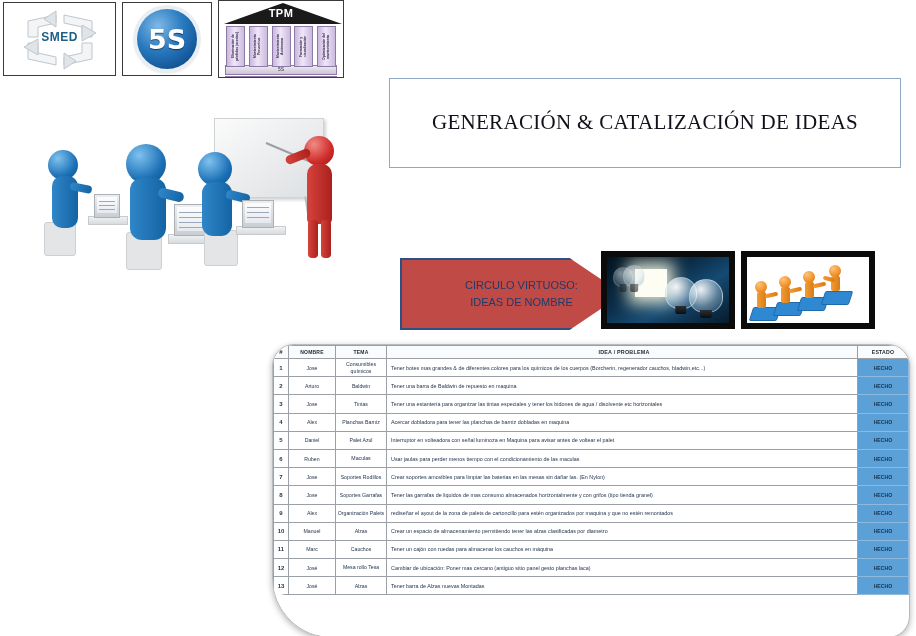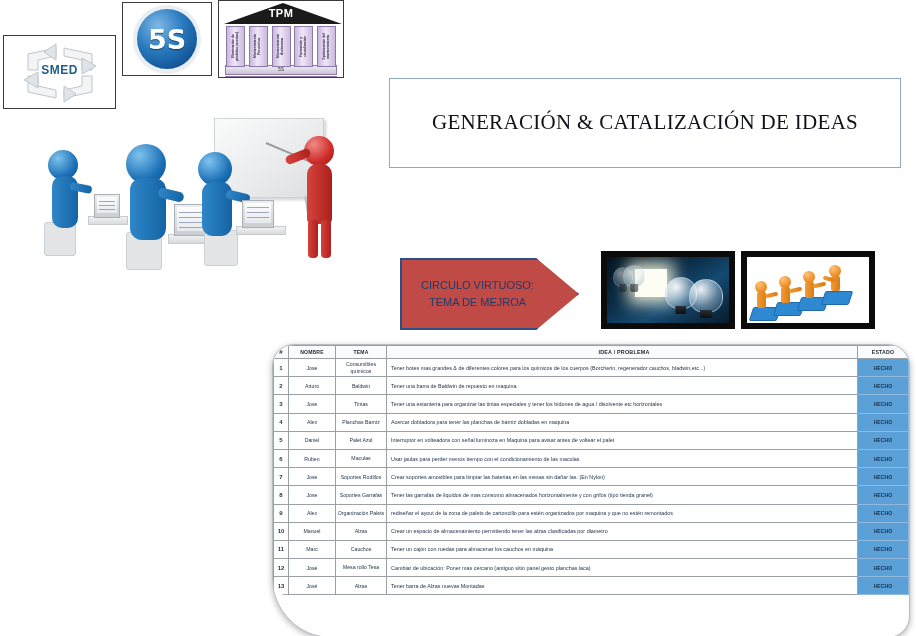--- a/index.html
+++ b/index.html
@@ -4,21 +4,21 @@
 <style>
   html,body{margin:0;padding:0;}
   body{
     width:916px;height:636px;background:#ffffff;overflow:hidden;position:relative;
     font-family:"Liberation Sans", sans-serif;
   }
   .stage{position:absolute;left:0;top:0;width:916px;height:636px;}
 
   
   .logo-box{position:absolute;border:1px solid #3a3a3a;background:#fff;box-sizing:border-box;overflow:hidden;}
-  #logo-smed{left:3px;top:2px;width:113px;height:74px;margin-top:33px;}
+  #logo-smed{left:3px;top:2px;width:113px;height:74px;}
   #logo-5s{left:122px;top:2px;width:90px;height:74px;}
   #logo-tpm{left:218px;top:0px;width:126px;height:78px;}
 
   
   .smed-wrap{position:absolute;inset:0;}
   .smed-label{position:absolute;left:0;right:0;top:27px;text-align:center;
     font-size:12px;font-weight:bold;color:#1d5f86;letter-spacing:.5px;}
 
   
   .fives{position:absolute;left:50%;top:50%;transform:translate(-50%,-50%);
@@ -76,21 +76,21 @@
   .desk{position:absolute;background:linear-gradient(to bottom,#f0f2f3,#d8dbde);border:1px solid #c8cbce;}
   .laptop{position:absolute;background:linear-gradient(to bottom,#eceff1,#c9ced3);border:1px solid #aab0b6;}
   .laptop .scr{position:absolute;left:2px;top:2px;right:2px;bottom:4px;
     background:linear-gradient(to bottom,#fdfdfd,#e6e9ee);}
   .laptop .scr i{position:absolute;left:2px;right:2px;height:1px;background:#9aa7be;display:block;}
 
   
   #arrow-callout{position:absolute;left:400px;top:258px;width:175px;height:68px;
     background:#bf4a46;border:2px solid #2d4f86;
     clip-path:polygon(0 0, 76% 0, 100% 50%, 76% 100%, 0 100%);
-    display:flex;flex-direction:column;align-items:center;justify-content:center;}
+    display:flex;flex-direction:column;align-items:center;justify-content:center;padding-left:44px;}
   #arrow-callout .ln{font-size:11px;color:#1f3b6b;line-height:1.55;
     text-align:center;margin-right:24px;white-space:nowrap;}
 
   
   .photo{position:absolute;border:6px solid #0b0b0b;box-sizing:border-box;overflow:hidden;}
   #photo-bulbs{left:601px;top:251px;width:134px;height:78px;
     background:linear-gradient(150deg,#03131f 0%,#0a2c46 38%,#154a72 62%,#071b2c 100%);}
   #photo-team{left:741px;top:251px;width:134px;height:78px;background:#ffffff;}
 
   .bulb{position:absolute;border-radius:50% 50% 44% 44%;
@@ -249,21 +249,21 @@
             <i style="top:4px"></i>
             <i style="top:9px"></i>
             <i style="top:14px"></i>
           </div>
       </div>
     </div>
   </div>
 
   <div id="arrow-callout">
     <div class="ln">CIRCULO VIRTUOSO:</div>
-    <div class="ln">TEMA DE MEJROA</div>
+    <div class="ln">IDEAS DE NOMBRE</div>
   </div>
 
   <div class="photo" id="photo-bulbs">
     <div class="bulb-lit" style="left:28px;top:12px;width:32px;height:28px;"></div>
     <div class="bulb" style="left:6px;top:10px;width:18px;height:18px;opacity:.45;">
         <div class="cap"></div>
       </div>
     <div class="bulb" style="left:16px;top:8px;width:20px;height:20px;opacity:.55;">
         <div class="cap"></div>
       </div>

